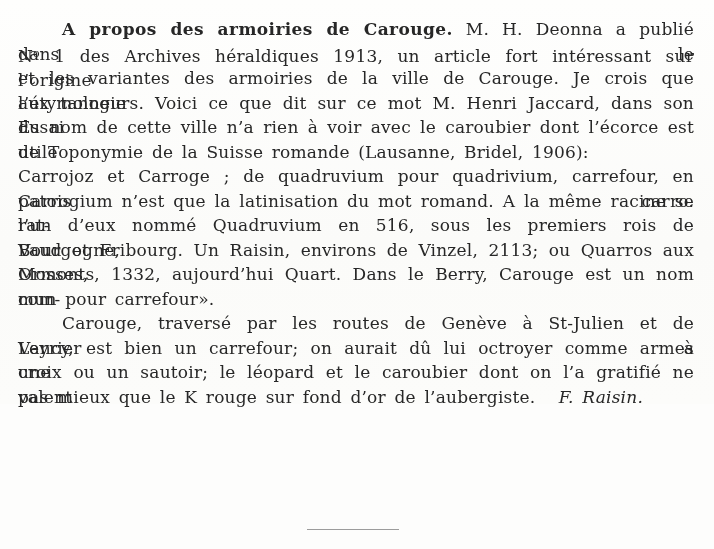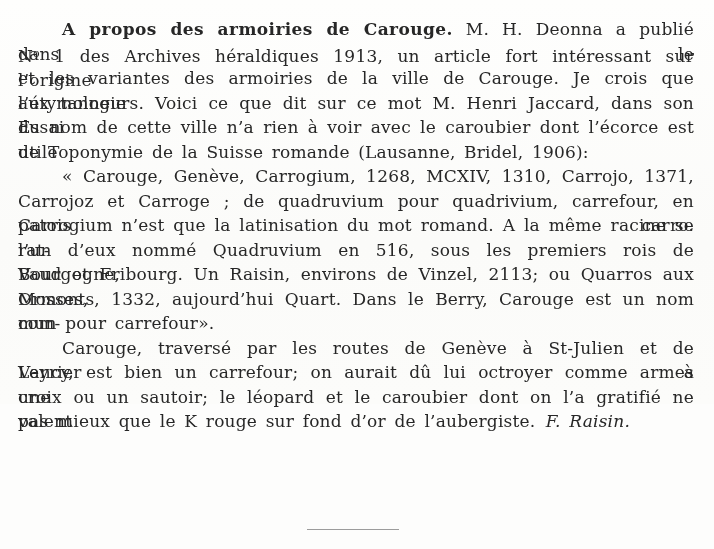--- a/index.html
+++ b/index.html
@@ -50,21 +50,21 @@
   }
   .seg-normal { font-style: normal; font-weight: normal; text-align: center; }
   .seg-italic { }
   .seg-bold   { font-weight: bold; letter-spacing: 0.4px; }
   .seg-sup {
     font-size: 11px;
     vertical-align: 5px;
   }
   .seg-sig {
     font-style: italic;
-    margin-right: 64px;
+    margin-right: 51px;
   }
   .bottom-rule {
     position: absolute;
     left: 307px;
     top: 529px;
     width: 92px;
     height: 1px;
     background: #9c9c9c;
   }
 </style>
@@ -72,21 +72,20 @@
 <body>
 
 <div class="page" style="color: rgb(39, 39, 39);">
   <div class="doc-body">
       <div class="line indent justify"><span class="seg-bold">A propos des armoiries de Carouge.</span><span class="seg-normal"> M. H. Deonna a publié dans le</span></div>
       <div class="line justify"><span class="seg-normal">N</span><span class="seg-sup">o</span><span class="seg-normal"> 1 des </span><span class="seg-italic">Archives héraldiques</span><span class="seg-normal"> 1913, un article fort intéressant sur l’origine</span></div>
       <div class="line justify"><span class="seg-normal">et les variantes des armoiries de la ville de Carouge. Je crois que l’étymologie</span></div>
       <div class="line justify"><span class="seg-normal">aux tanneurs. Voici ce que dit sur ce mot M. Henri Jaccard, dans son Essai</span></div>
       <div class="line justify"><span class="seg-normal">du nom de cette ville n’a rien à voir avec le caroubier dont l’écorce est utile</span></div>
       <div class="line"><span class="seg-normal">de Toponymie de la Suisse romande (Lausanne, Bridel, 1906):</span></div>
-      <div class="line indent justify"><span class="seg-normal">« </span><span class="seg-italic">Carouge</span><span class="seg-normal">, Genève, </span><span class="seg-italic">Carrogium</span><span class="seg-normal">, 1268, MCXIV, 1310, </span><span class="seg-italic">Carrojo</span><span class="seg-normal">, 1371,</span></div>
       <div class="line justify"><span class="seg-italic">Carrojoz</span><span class="seg-normal"> et </span><span class="seg-italic">Carroge</span><span class="seg-normal"> ; de </span><span class="seg-italic">quadruvium</span><span class="seg-normal"> pour </span><span class="seg-italic">quadrivium</span><span class="seg-normal">, carrefour, en patois </span><span class="seg-italic">carro</span><span class="seg-normal">.</span></div>
       <div class="line justify"><span class="seg-italic">Carrogium</span><span class="seg-normal"> n’est que la latinisation du mot romand. A la même racine se rat-</span></div>
       <div class="line justify"><span class="seg-normal">l’un d’eux nommé </span><span class="seg-italic">Quadruvium</span><span class="seg-normal"> en 516, sous les premiers rois de Bourgogne,</span></div>
       <div class="line justify"><span class="seg-normal">Vaud et Fribourg. Un </span><span class="seg-italic">Raisin</span><span class="seg-normal">, environs de Vinzel, 2113; ou </span><span class="seg-italic">Quarros</span><span class="seg-normal"> aux Mosses,</span></div>
       <div class="line justify"><span class="seg-normal">Ormonts, 1332, aujourd’hui </span><span class="seg-italic">Quart</span><span class="seg-normal">. Dans le Berry, </span><span class="seg-italic">Carouge</span><span class="seg-normal"> est un nom com-</span></div>
       <div class="line"><span class="seg-normal">mun pour carrefour».</span></div>
       <div class="line indent justify"><span class="seg-normal">Carouge, traversé par les routes de Genève à St-Julien et de Veyrier à</span></div>
       <div class="line justify"><span class="seg-normal">Lancy, est bien un carrefour; on aurait dû lui octroyer comme armes une</span></div>
       <div class="line justify"><span class="seg-normal">croix ou un sautoir; le léopard et le caroubier dont on l’a gratifié ne valent</span></div>
       <div class="line flex-line">

